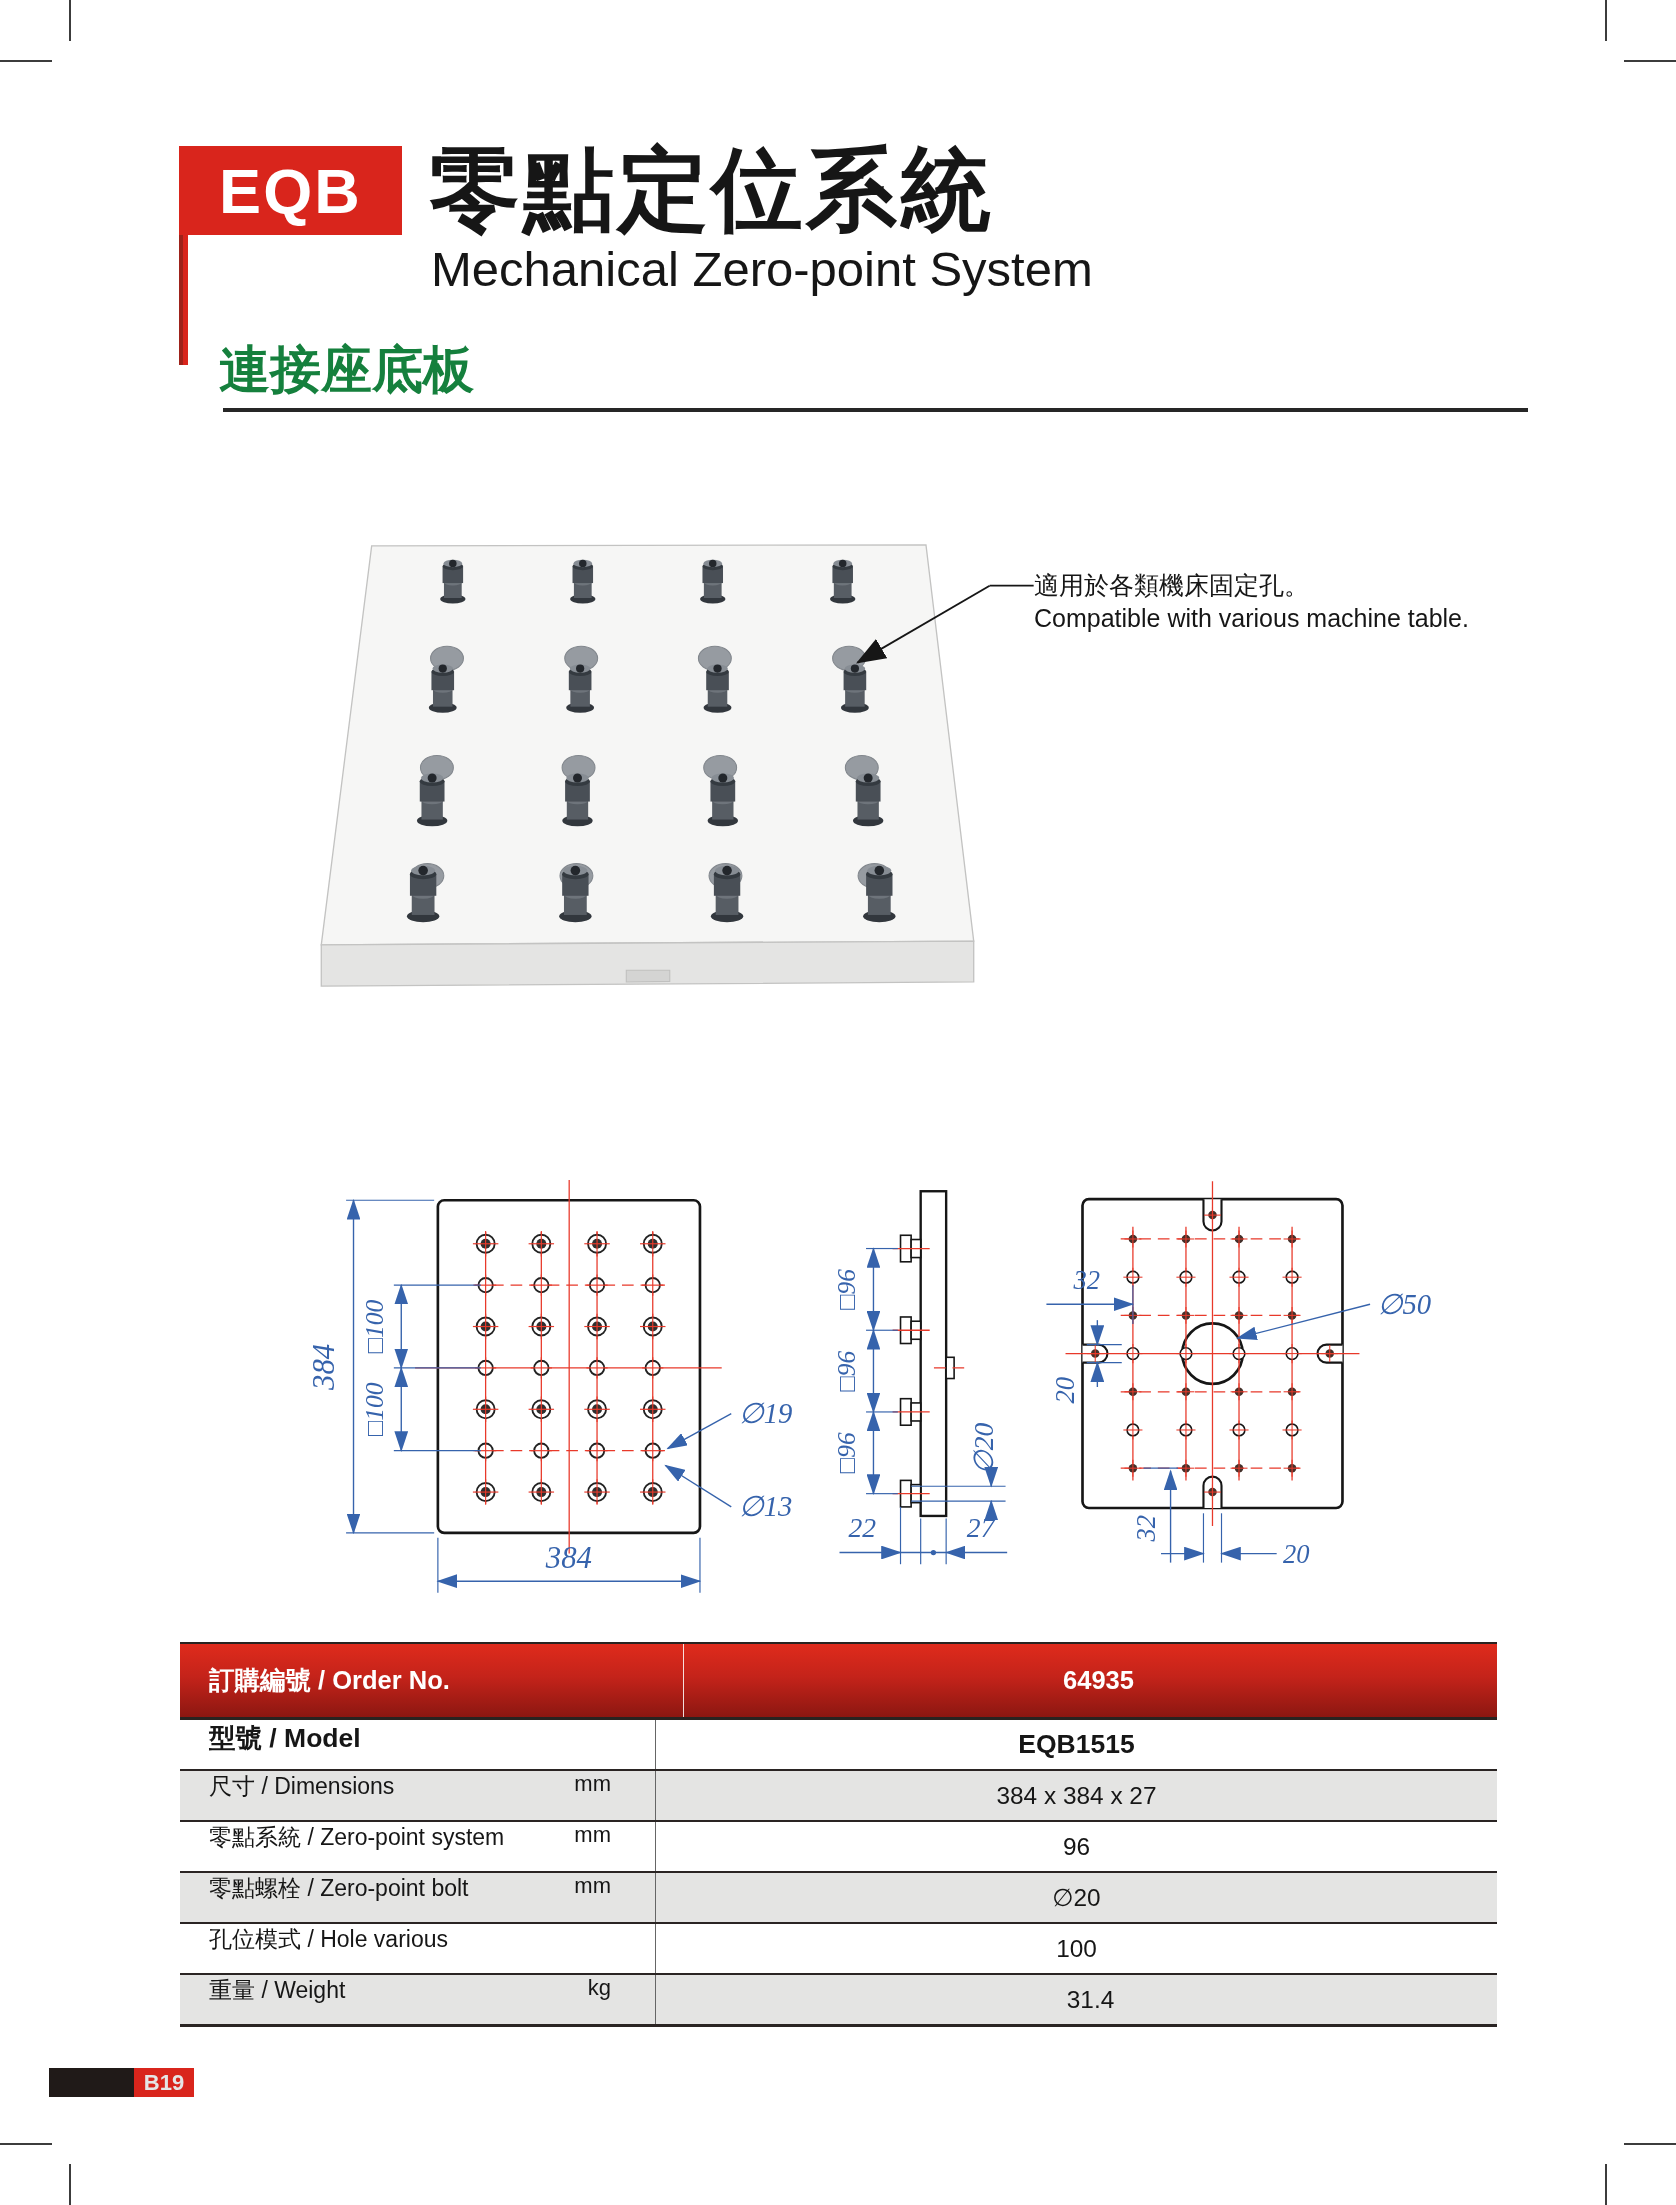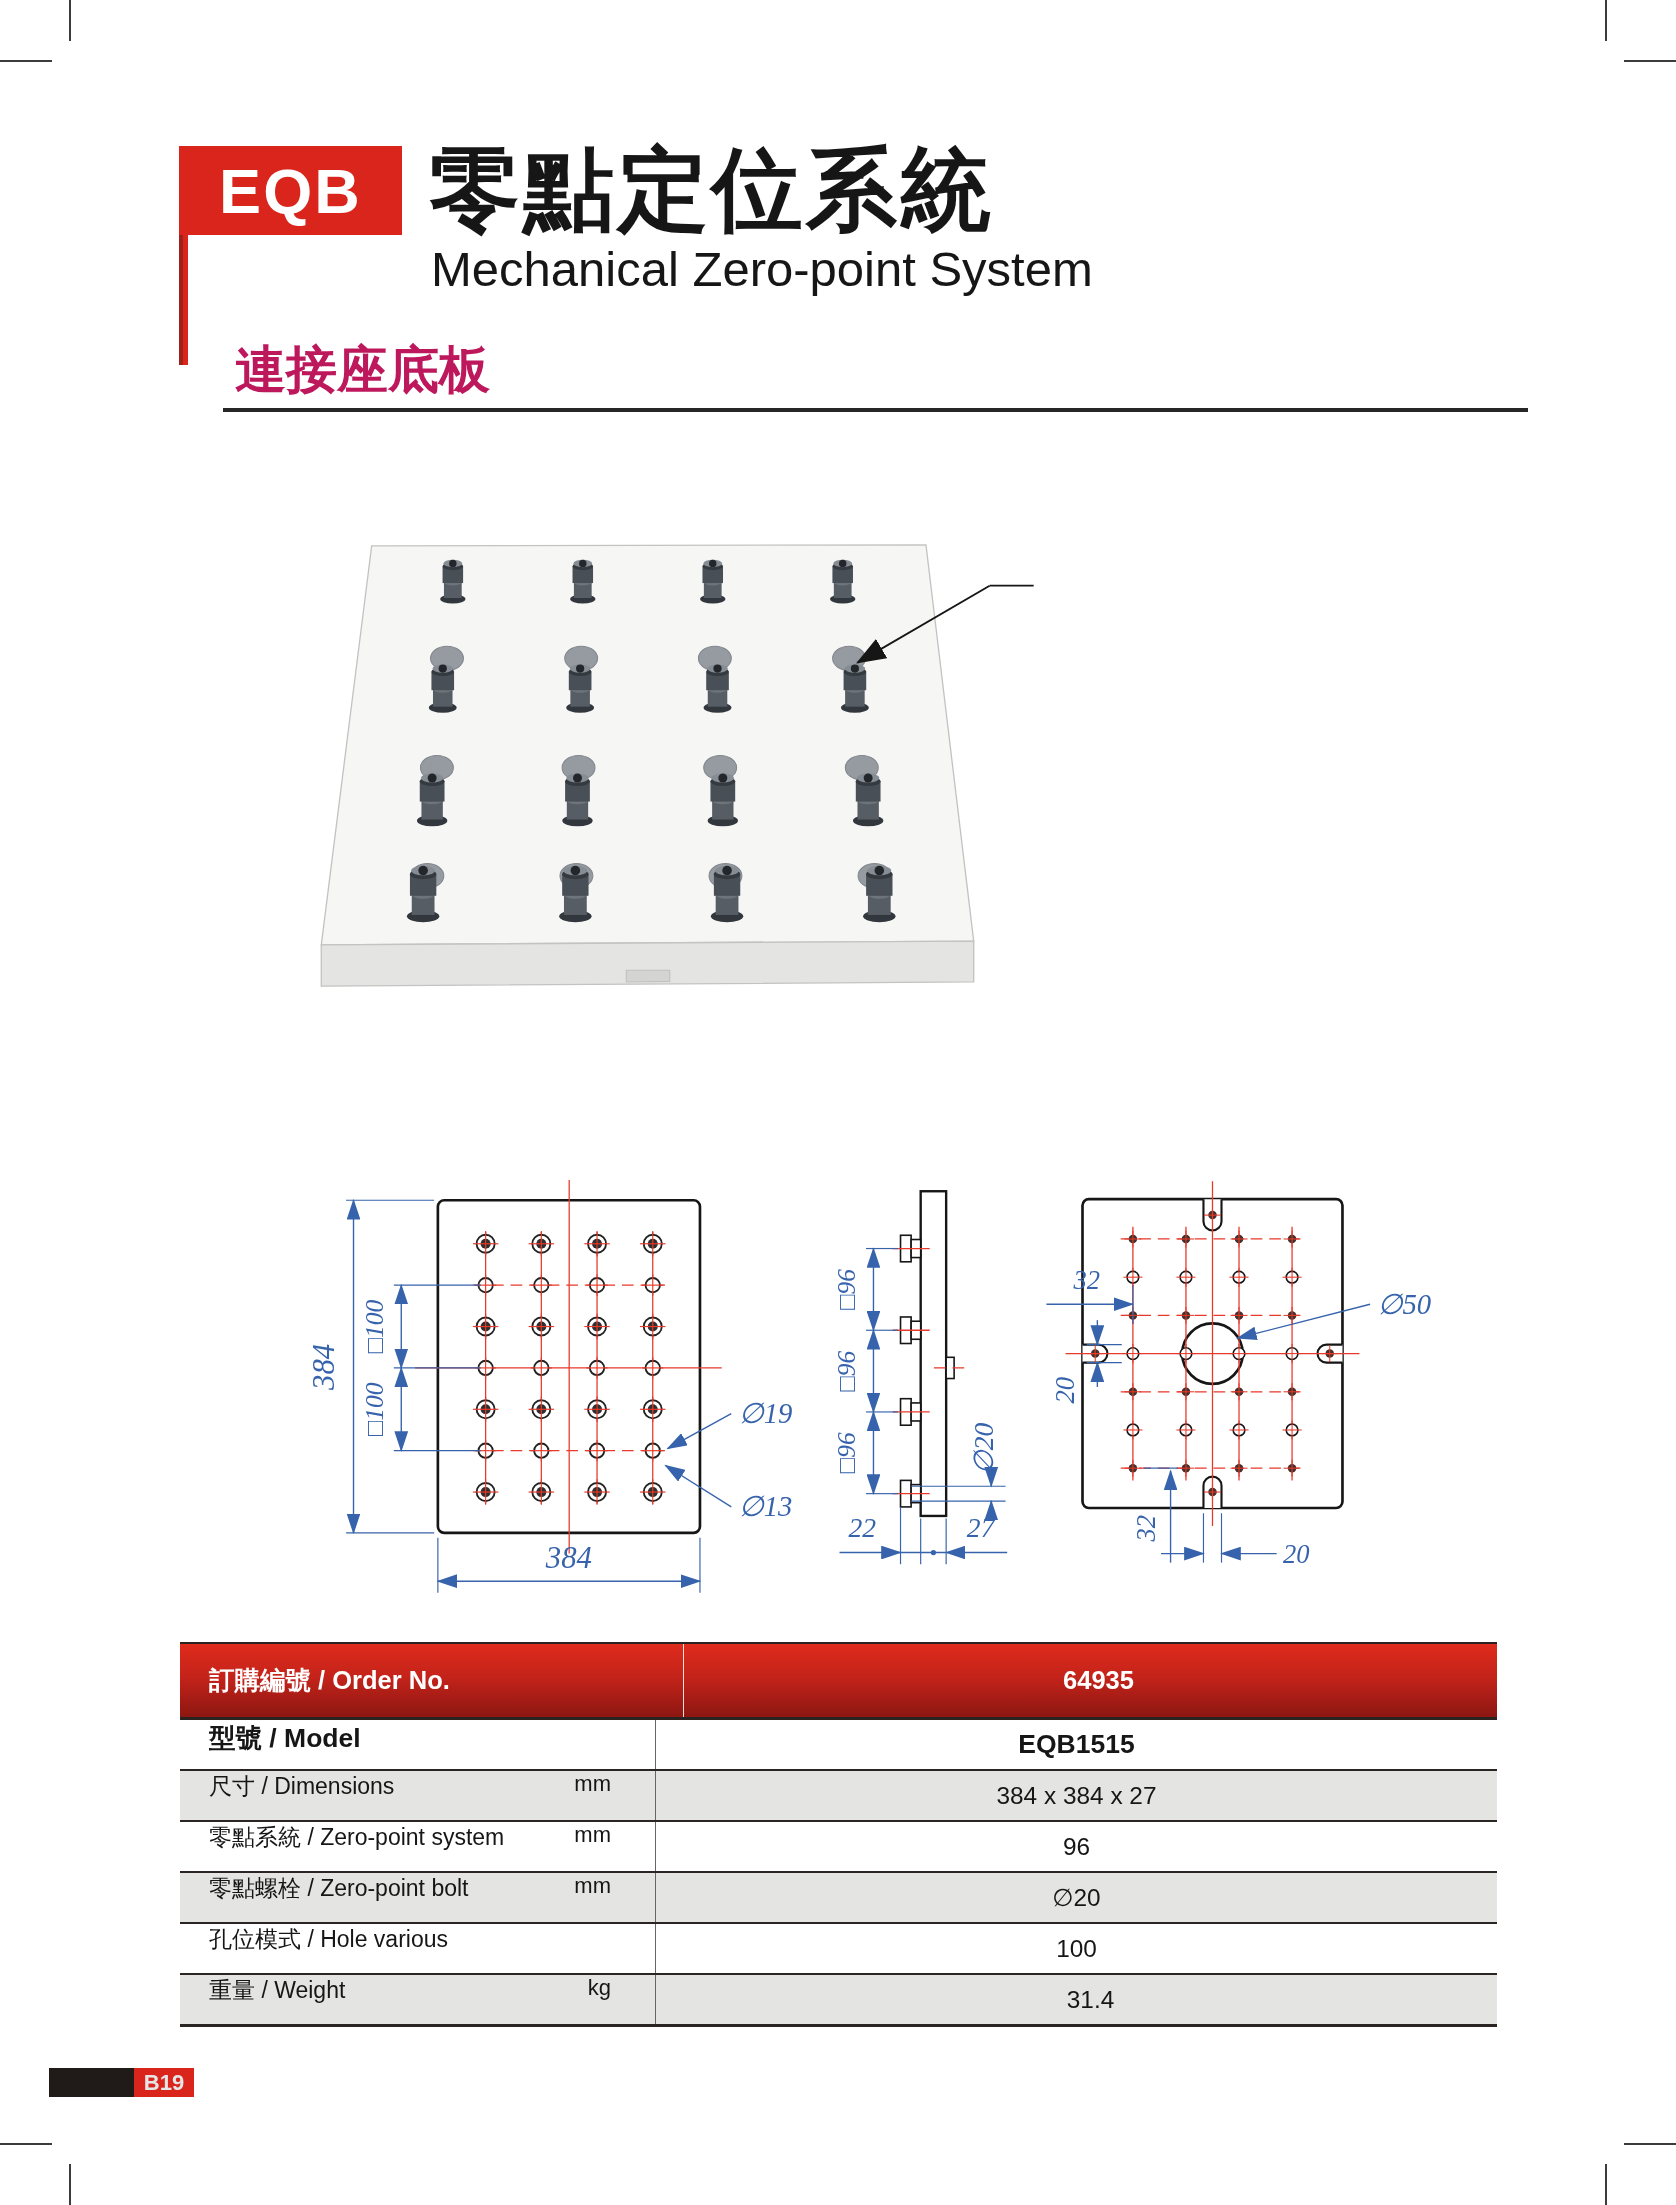--- a/index.html
+++ b/index.html
@@ -8,21 +8,21 @@
   .abs{position:absolute;}
   .cropmark{position:absolute;background:#3c3c3c;}
   
   #flag-pole{left:179px;top:146px;width:9px;height:219px;
      background:linear-gradient(to right,#9e221a 45%,#d9251c 45%);}
   #flag{left:179px;top:146px;width:223px;height:89px;background:#d9251c;
      display:flex;align-items:center;justify-content:center;}
   #flag .code{color:#fff;font-size:63px;font-weight:700;letter-spacing:2.1px;}
   #title-zh{left:429px;top:144px;font-size:91px;font-weight:900;letter-spacing:3.2px;line-height:1;}
   #title-en{left:431px;top:245px;font-size:49px;font-weight:400;line-height:1;}
-  #section-zh{left:235px;top:342px;font-size:51px;font-weight:700;color:#be185d;line-height:1.1;}
+  #section-zh{left:219px;top:342px;font-size:51px;font-weight:700;color:#15803d;line-height:1.1;}
   #section-en{left:838px;top:371px;width:685px;text-align:right;font-size:27.6px;font-weight:400;}
   #head-rule{left:223px;top:408px;width:1305px;height:3.7px;background:#262626;}
   
   #plate-note{left:1034px;top:569px;font-size:25px;line-height:33px;}
   
   #spec-table{left:180px;top:1642px;width:1317px;}
   #spec-header{height:73px;display:flex;align-items:center;
      background:linear-gradient(to bottom,#df2b1c 0%,#c4231a 45%,#8c1711 100%);
      border-top:2.7px solid #2a2320;border-bottom:3.2px solid #2a2320;gap:16px;}
   #spec-header .lab{width:474px;padding-left:29px;color:#fff;font-size:25.5px;font-weight:700;
@@ -131,20 +131,24 @@
         <use href="#bolt3d" transform="translate(950,728) scale(1.13)"></use>
         <use href="#bolt3d" transform="translate(1237,728) scale(1.13)"></use>
     </g>
 
     <g>
       <line x1="1528" y1="105" x2="1445" y2="105" stroke="#161616" stroke-width="3.5"></line>
       <line x1="1445" y1="105" x2="1196" y2="250" stroke="#161616" stroke-width="3.5" marker-end="url(#lead-arrow)"></line>
     </g>
   </svg>
 
+  <div class="abs" id="plate-note">
+    <div>適用於各類機床固定孔。</div>
+    <div>Compatible with various machine table.</div>
+  </div>
 
   <svg class="abs" style="left:223px;top:1162px;" width="1337" height="467" viewBox="0 0 2520 880">
     <defs>
       <marker id="dimA" markerWidth="15" markerHeight="10" refX="14" refY="5" orient="auto">
         <path d="M0,0 L15,5 L0,10 z" fill="#3663ac"></path>
       </marker>
       <marker id="dimB" markerWidth="15" markerHeight="10" refX="14" refY="5" orient="auto-start-reverse">
         <path d="M0,0 L15,5 L0,10 z" fill="#3663ac"></path>
       </marker>
       <g id="fB">

